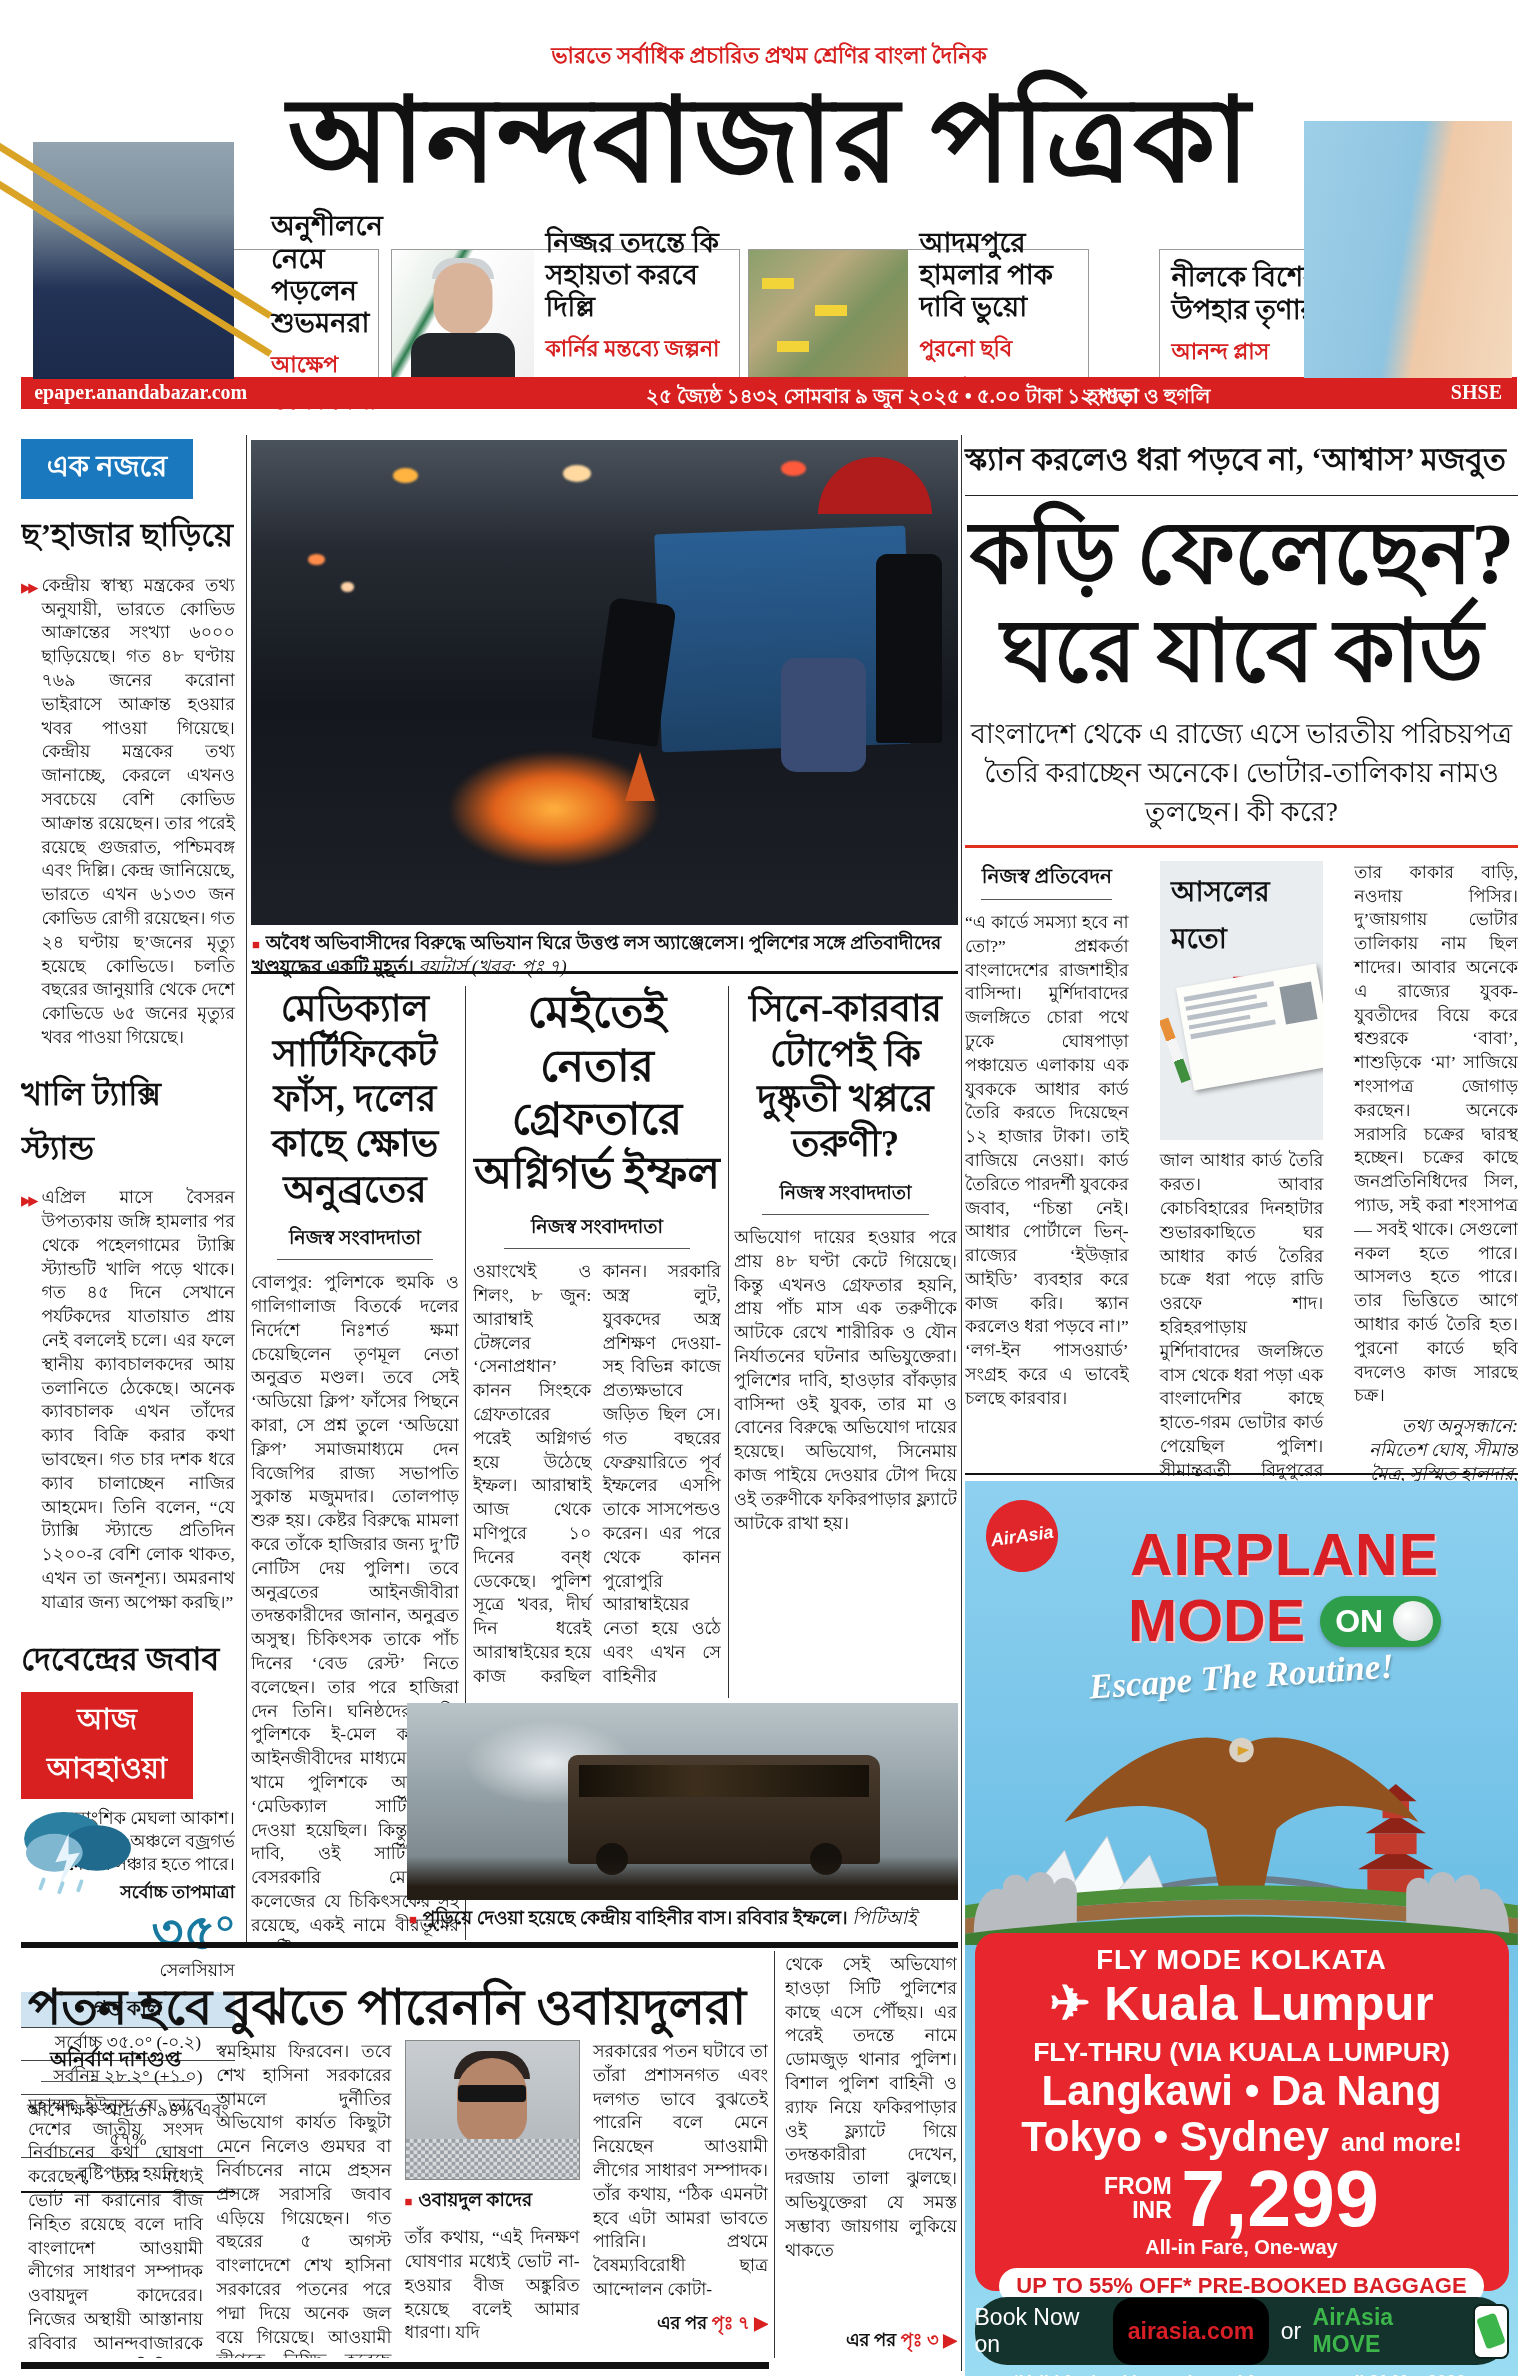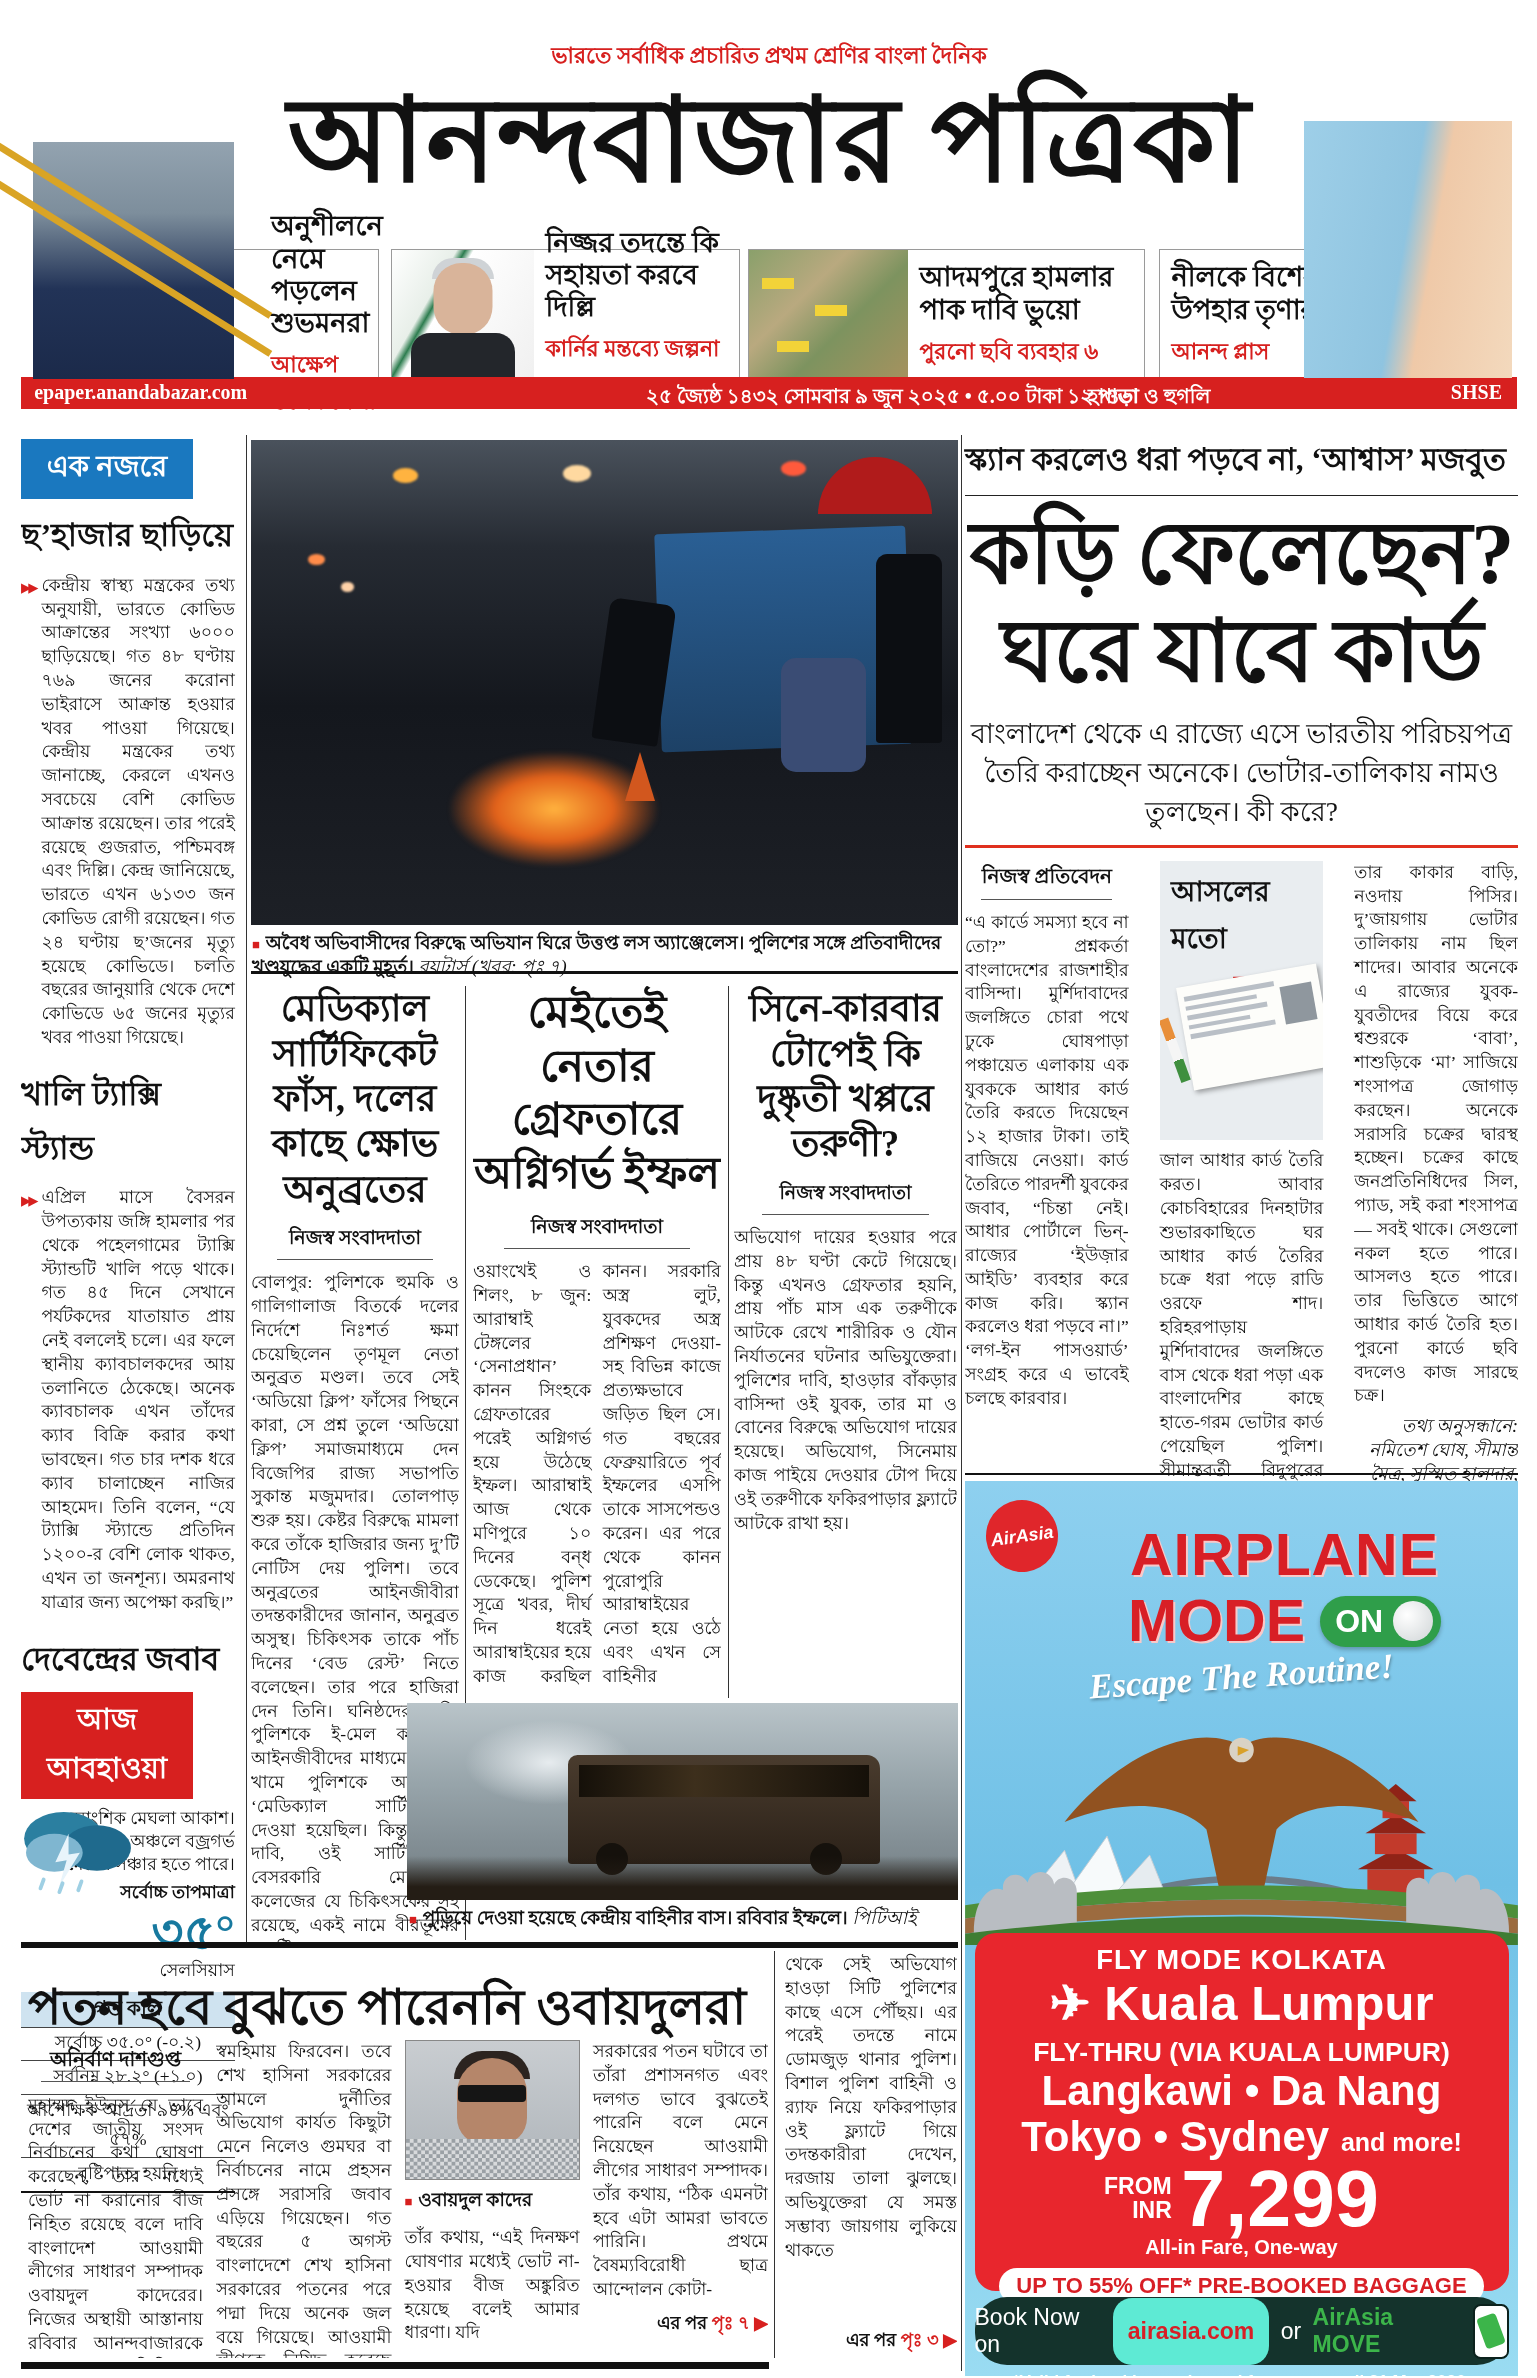--- a/index.html
+++ b/index.html
@@ -128,21 +128,21 @@
   .admore { font-size:25px; font-weight:700; }
   .adprice { display:flex; align-items:center; justify-content:center; gap:9.5px; margin-top:1.9px; }
   .adfrom { text-align:right; font-weight:800; line-height:1.05; font-size:23px; }
   .adnum { font-size:79px; font-weight:800; line-height:.95; }
   .adfare { font-size:20px; font-weight:600; }
   .adpill { display:inline-block; background:#fff; color:#d81f26; font-size:22px; font-weight:800; border-radius:21px; padding:4.7px 17px; margin-top:9.5px; }
   .adper { font-size:22px; font-weight:600; margin-top:7.6px; }
   .adper b { font-weight:800; }
   .adterms { font-size:17px; font-weight:600; margin-top:7.6px; line-height:1.25; }
   .adbar { position:absolute; left:9.5px; top:816px; width:534px; height:68px; background:#14332c; border-radius:32px; display:flex; align-items:center; justify-content:center; gap:11.4px; color:#fff; font-size:23px; }
-  .sitepill { background:#5eead4; color:#d81f26; font-weight:800; border-radius:19px; padding:20px 15px; }
+  .sitepill { background:#000000; color:#d81f26; font-weight:800; border-radius:19px; padding:20px 15px; }
   .movetxt { color:#3cb54a; font-weight:800; }
   .phone { width:38px; height:55px; border:2.8px solid #0c221d; border-radius:7.6px; background:#fff; margin-left:5.7px; position:relative; }
   .phone::after { content:""; position:absolute; left:5.7px; top:9.5px; right:5.7px; bottom:9.5px; background:#3cb54a; border-radius:3.8px; transform:rotate(-20deg); }
 
   .satimg { background:linear-gradient(135deg,#8aa06b 0%,#b9a97f 35%,#7d935f 60%,#a5925f 100%); position:relative; }
   .sattag { position:absolute; background:#f2d338; width:32px; height:11.4px; }
   .carney { background:linear-gradient(120deg,#ffffff 0%,#e8efe9 30%,#2d7d4f 34%,#ffffff 38%,#f0f0f0 100%); position:relative; }
   .chead { position:absolute; left:50%; top:13.2px; transform:translateX(-50%); width:59px; height:72px; background:#d9b49a; border-radius:28px; }
   .chair { position:absolute; left:50%; top:7.6px; transform:translateX(-50%); width:62px; height:21px; background:#cfd3d6; border-radius:28px 28px 0 0; }
   .csuit { position:absolute; bottom:0; left:50%; transform:translateX(-50%); width:104px; height:45px; background:#23262b; border-radius:19px 19px 0 0; }
@@ -171,21 +171,21 @@
     <div class="tphoto carney" style="width:142px;">
       <div class="chair"></div>
       <div class="chead"></div>
       <div class="csuit"></div>
     </div>
     <div class="ttext">
       <div class="thead">নিজ্জর তদন্তে কি সহায়তা করবে দিল্লি</div>
       <div class="tkick">কার্নির মন্তব্যে জল্পনা ৬</div>
     </div>
   </div>
-  <div class="abs tbox" style="left:748px;width:397px;">
+  <div class="abs tbox" style="left:748px;width:341px;">
     <div class="tphoto satimg" style="width:159px;">
       <div class="sattag" style="left:13.2px;top:28px;"></div>
       <div class="sattag" style="left:66px;top:55px;"></div>
       <div class="sattag" style="left:28px;top:91px;"></div>
     </div>
     <div class="ttext">
       <div class="thead">আদমপুরে হামলার পাক দাবি ভুয়ো</div>
       <div class="tkick">পুরনো ছবি ব্যবহার ৬</div>
     </div>
   </div>

